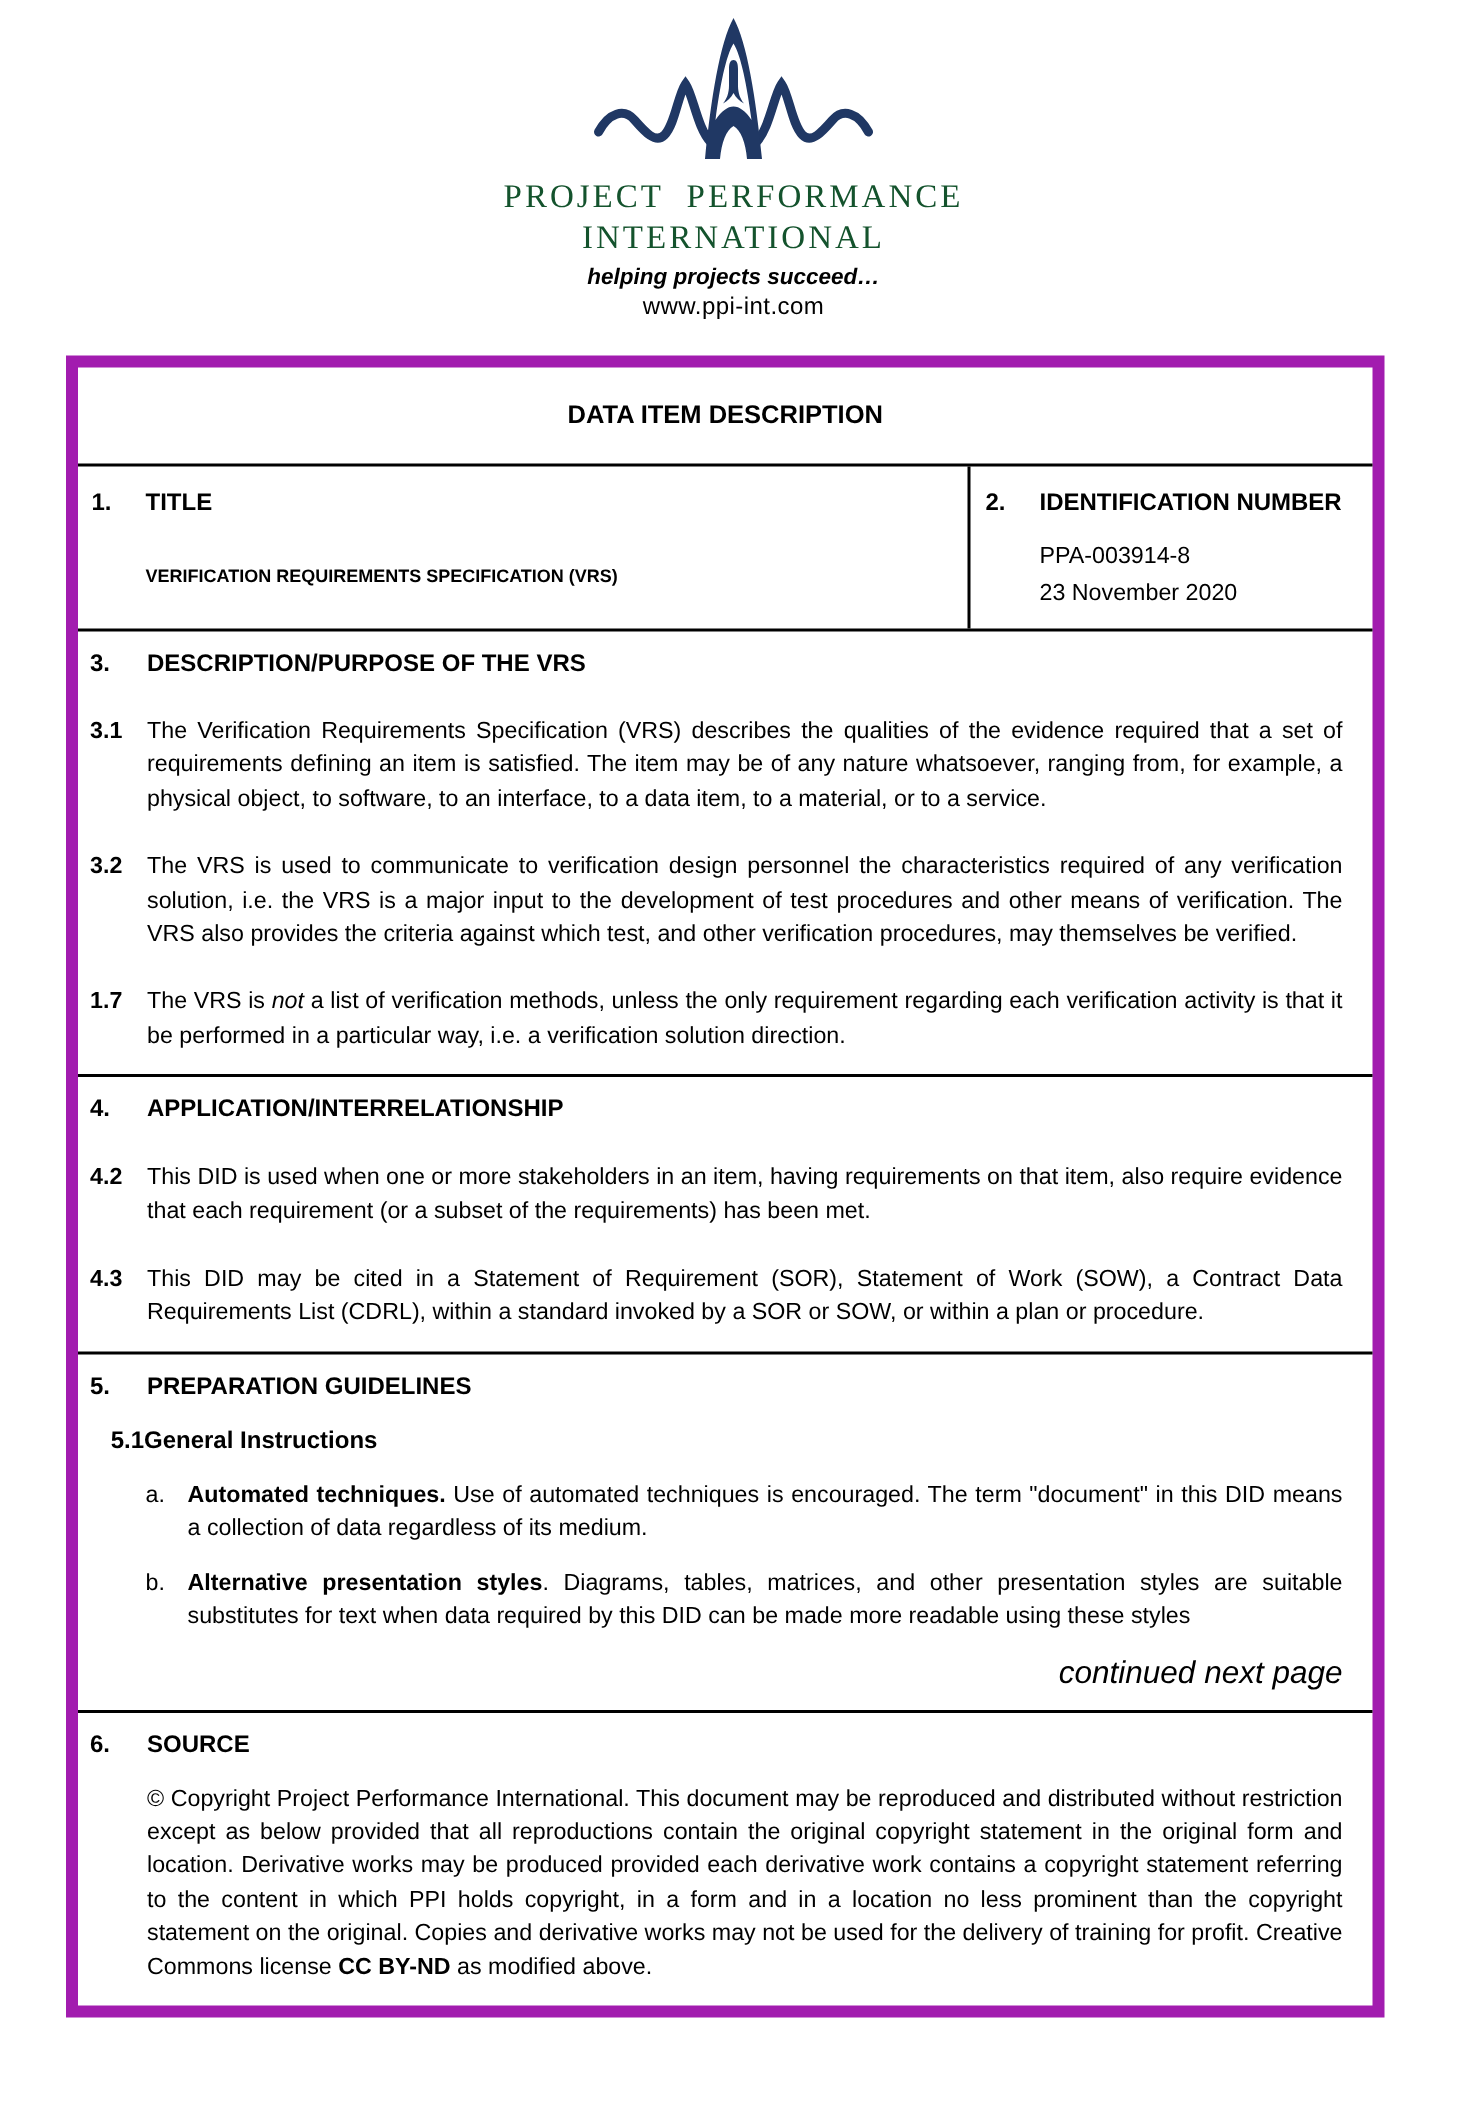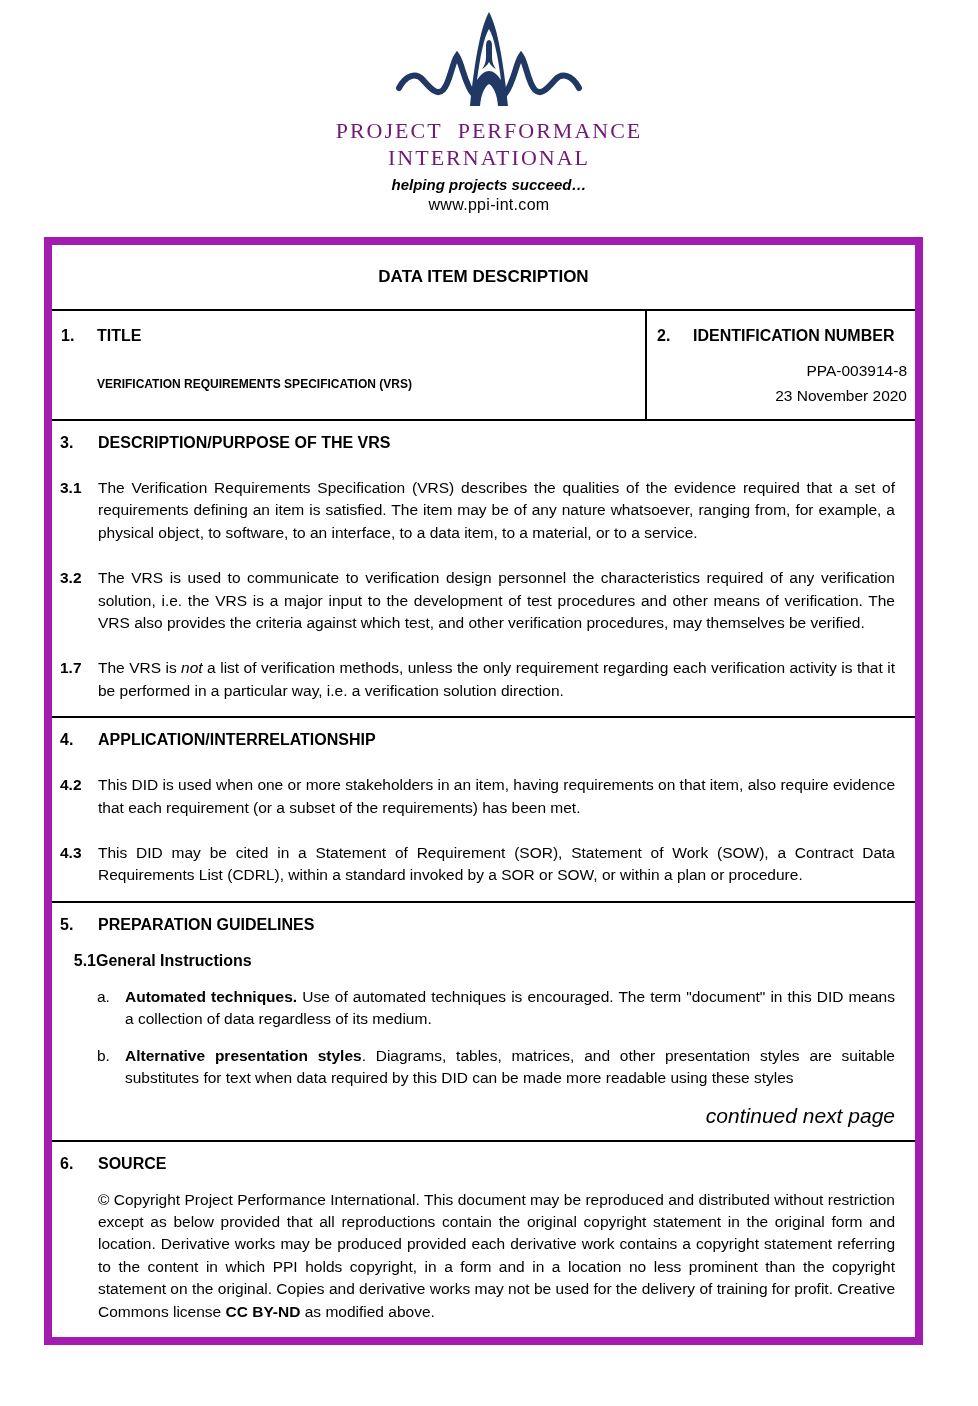--- a/index.html
+++ b/index.html
@@ -12,21 +12,21 @@
     font-family: "Liberation Sans", sans-serif;
     color: #000;
     overflow: hidden;
   }
 
   
   .logo { position:absolute; top:0; left:0; width:100%; text-align:center; }
   .logo svg { display:block; margin:6px auto 0; }
   .logo-name {
     font-family: "Liberation Serif", serif;
-    color: #701a75;
+    color: #14532d;
     font-size: 22px;
     line-height: 27px;
     letter-spacing: 2px;
     word-spacing: 8px;
     font-weight: 500;
   }
   .logo-name.first { margin-top: 10px; }
   .logo-tagline { font-size:15px; font-style:italic; font-weight:bold; margin-top:5px; }
   .logo-url { font-size:16px; margin-top:3px; letter-spacing:0.3px; }
 
@@ -45,21 +45,21 @@
     font-weight:bold; font-size:17px;
   }
 
   .title-row { display:flex; height:110px; }
   .cell-title { width:593px; padding:15px 10px 0 9px; }
   .cell-id { flex:1; border-left:2px solid #000; padding:15px 8px 0 10px; }
 
   .numline { display:flex; font-weight:bold; font-size:16px; line-height:20px; }
   .numline .n { width:36px; flex-shrink:0; }
   .cell-title .value { font-weight:bold; font-size:12px; margin:31px 0 0 36px; }
-  .cell-id .idvals { margin:12px 0 0 36px; font-size:15.5px; line-height:25px;text-align:right; }
+  .cell-id .idvals { margin:12px 0 0 36px; font-size:15.5px; line-height:25px; }
 
   .sec { padding:11px 20px 14px 8px; font-size:15.5px; }
   .sec-h { display:flex; font-weight:bold; font-size:16px; line-height:22px; }
   .sec-h .n { width:38px; flex-shrink:0; }
   .para { display:flex; margin-top:23px; line-height:22.4px; }
   .para .n { width:38px; flex-shrink:0; font-weight:bold; }
   .para .t { flex:1; text-align:justify; }
   .sub-h { display:flex; font-weight:bold; font-size:16px; line-height:22px; margin-top:14px; }
   .sub-h .n { width:36px; flex-shrink:0;text-align:right; }
   .li { display:flex; margin-top:14px; margin-left:37px; line-height:22.4px; }

